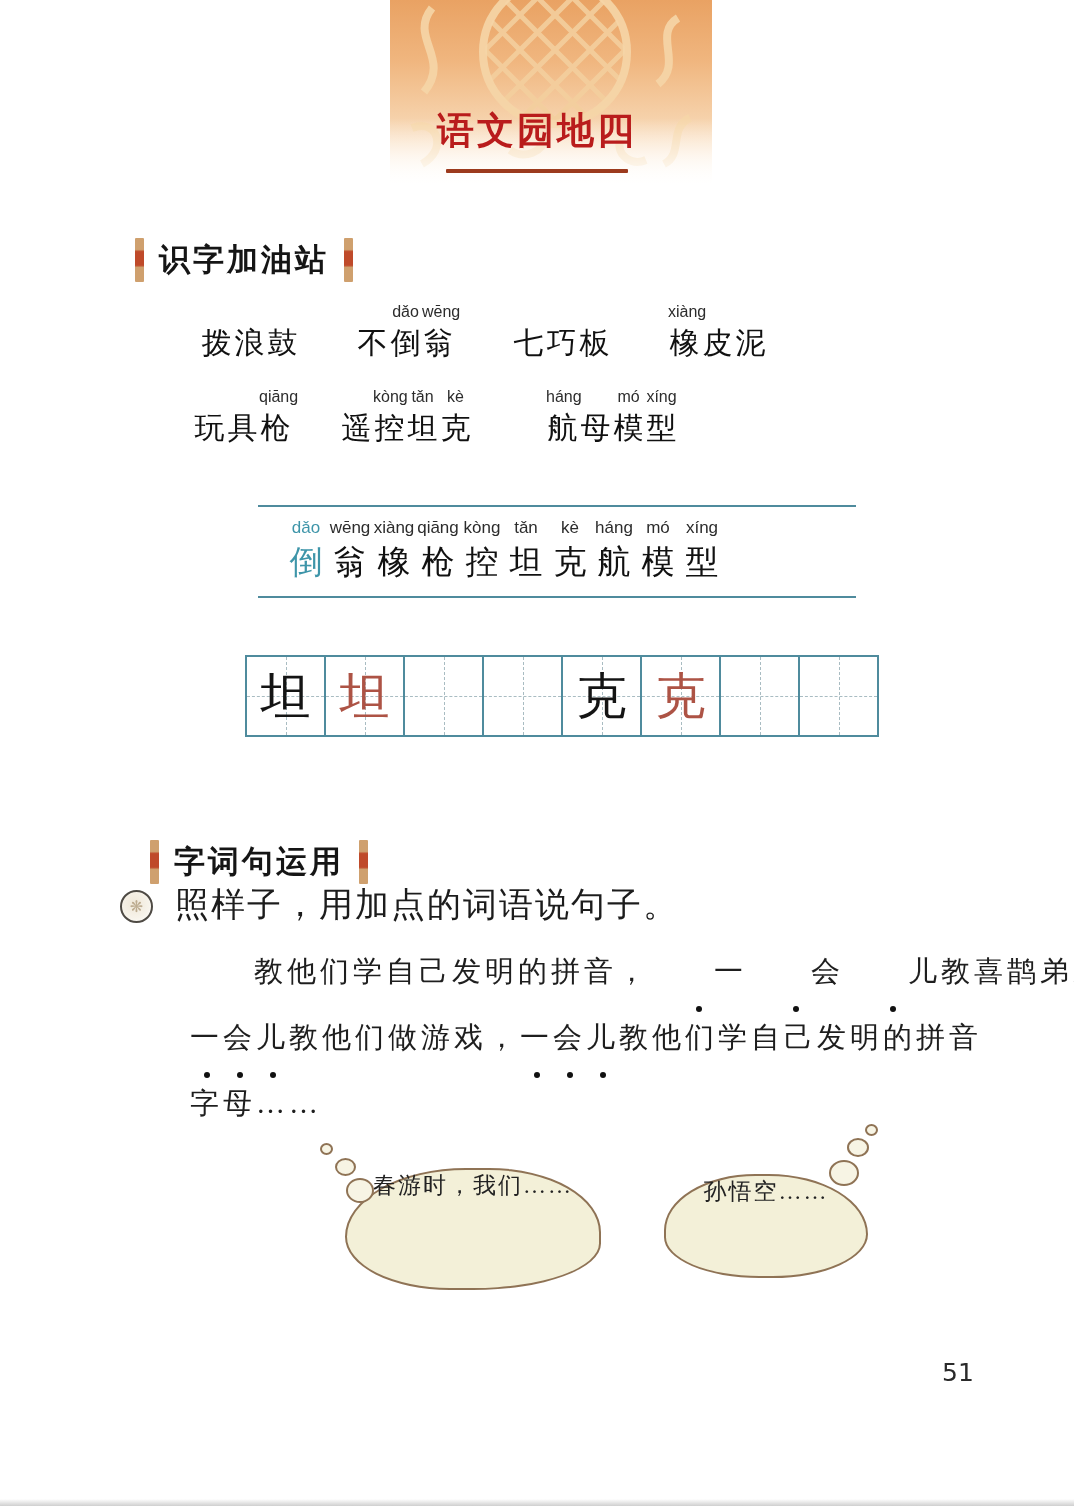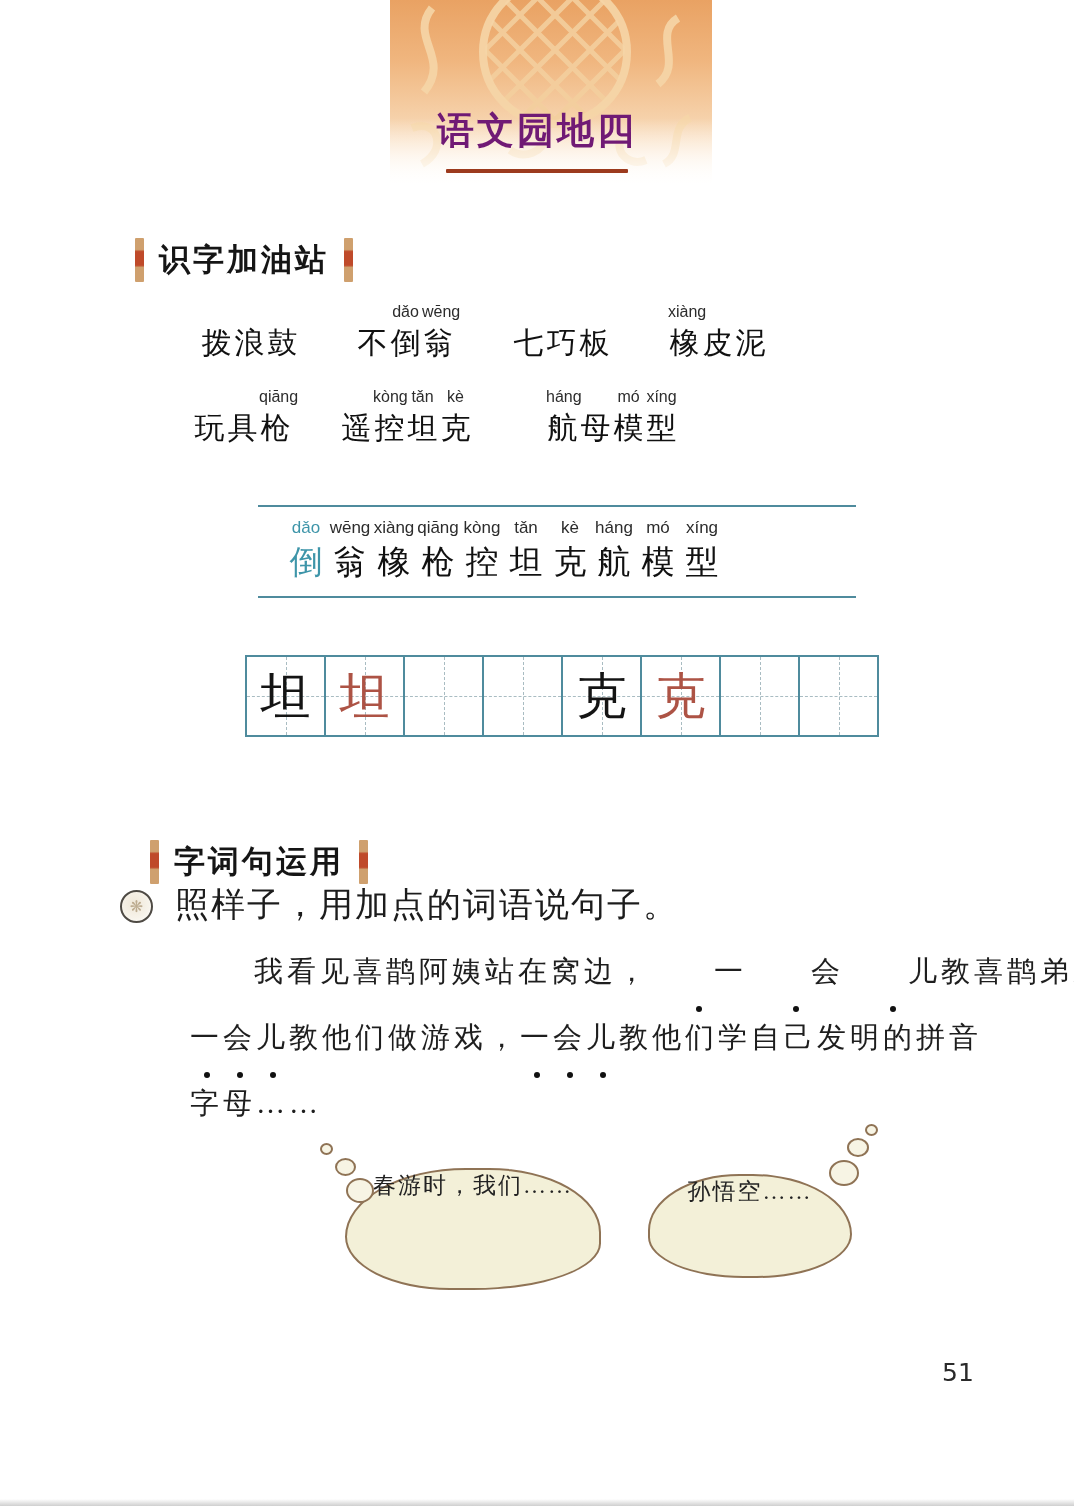--- a/index.html
+++ b/index.html
@@ -8,21 +8,21 @@
   .page::after{content:'';position:absolute;left:0;right:0;bottom:0;height:7px;
         background:linear-gradient(180deg,rgba(255,255,255,0),#cfcfcf);}
 
   
   .header-art{position:absolute;left:390px;top:0;width:322px;height:192px;
         background:linear-gradient(180deg,#e9a263 0%,#f0b67f 32%,#f6d2ab 62%,#fdf0e0 85%,#ffffff 100%);}
   .header-art svg{position:absolute;left:0;top:0;}
   .header-fade{position:absolute;left:0;right:0;bottom:0;height:74px;
         background:linear-gradient(180deg,rgba(255,255,255,0),#ffffff 90%);}
   .header-title{position:absolute;left:0;right:0;top:106px;text-align:center;z-index:3;
-        font-size:37px;font-weight:700;color:#701a75;letter-spacing:3px;}
+        font-size:37px;font-weight:700;color:#b91c1c;letter-spacing:3px;}
   .header-underline{position:absolute;left:50%;top:169px;transform:translateX(-50%);z-index:3;
         width:182px;height:4px;background:#9c3a1d;border-radius:1px;}
 
   
   .sec-header{position:absolute;display:flex;align-items:center;gap:15px;}
   .sec-header .bar{width:9px;height:44px;border-radius:1px;
         background:linear-gradient(180deg,#cfa06e 0%,#cfa06e 26%,#bf4a2a 31%,#bf4a2a 62%,#cfa06e 67%,#cfa06e 100%);}
   .sec-header .txt{font-family:"Liberation Sans",sans-serif;font-size:31px;font-weight:700;
         color:#151515;letter-spacing:3px;text-align:right;}
   #sec1{left:135px;top:238px;}
@@ -75,21 +75,21 @@
   .para-line.indent{text-indent:64px;}
   .dc{position:relative;display:inline-block;}
   .dc::after{content:'';position:absolute;left:50%;transform:translateX(-50%);bottom:-8px;
         width:6px;height:6px;border-radius:50%;background:#111;}
 
   
   .bubble{position:absolute;background:#f3f0d8;border:2px solid #8f7355;
         display:flex;align-items:flex-start;justify-content:center;z-index:1;}
   #bubble-left{left:345px;top:1168px;width:252px;height:118px;
         border-radius:52% 48% 55% 45% / 62% 58% 42% 48%;}
-  #bubble-right{left:648px;top:1174px;width:200px;height:100px;
+  #bubble-right{left:664px;top:1174px;width:200px;height:100px;
         border-radius:48% 52% 50% 50% / 58% 62% 45% 42%;}
   .bubble .btxt{font-size:23px;color:#222;letter-spacing:2px;}
   .tail{position:absolute;border:2px solid #8f7355;border-radius:50%;background:#f7f4e4;z-index:2;}
   #tl1{left:346px;top:1178px;width:24px;height:21px;}
   #tl2{left:335px;top:1158px;width:17px;height:14px;}
   #tl3{left:320px;top:1143px;width:9px;height:8px;}
   #tr1{left:829px;top:1160px;width:26px;height:22px;}
   #tr2{left:847px;top:1138px;width:18px;height:15px;}
   #tr3{left:865px;top:1124px;width:9px;height:8px;}
 
@@ -317,21 +317,21 @@
     <span class="txt">字词句运用</span>
     <span class="bar"></span>
   </div>
 
   <div class="instr">
     <span class="bullet"></span>
     <span class="itxt">照样子，用加点的词语说句子。</span>
   </div>
 
   <div id="para">
-      <div class="para-line indent"><span>我看见喜鹊阿姨站在窝边，</span><span class="dc">一</span><span class="dc">会</span><span class="dc">儿</span><span>教喜鹊弟弟唱歌，</span></div>
+      <div class="para-line indent"><span>教他们学自己发明的拼音，</span><span class="dc">一</span><span class="dc">会</span><span class="dc">儿</span><span>教喜鹊弟弟唱歌，</span></div>
       <div class="para-line"><span class="dc">一</span><span class="dc">会</span><span class="dc">儿</span><span>教他们做游戏，</span><span class="dc">一</span><span class="dc">会</span><span class="dc">儿</span><span>教他们学自己发明的拼音</span></div>
       <div class="para-line"><span>字母……</span></div>
     </div>
 
   <div class="bubble" id="bubble-left">
     <span class="btxt">春游时，我们……</span>
   </div>
   <div class="tail" id="tl1"></div>
   <div class="tail" id="tl2"></div>
   <div class="tail" id="tl3"></div>

